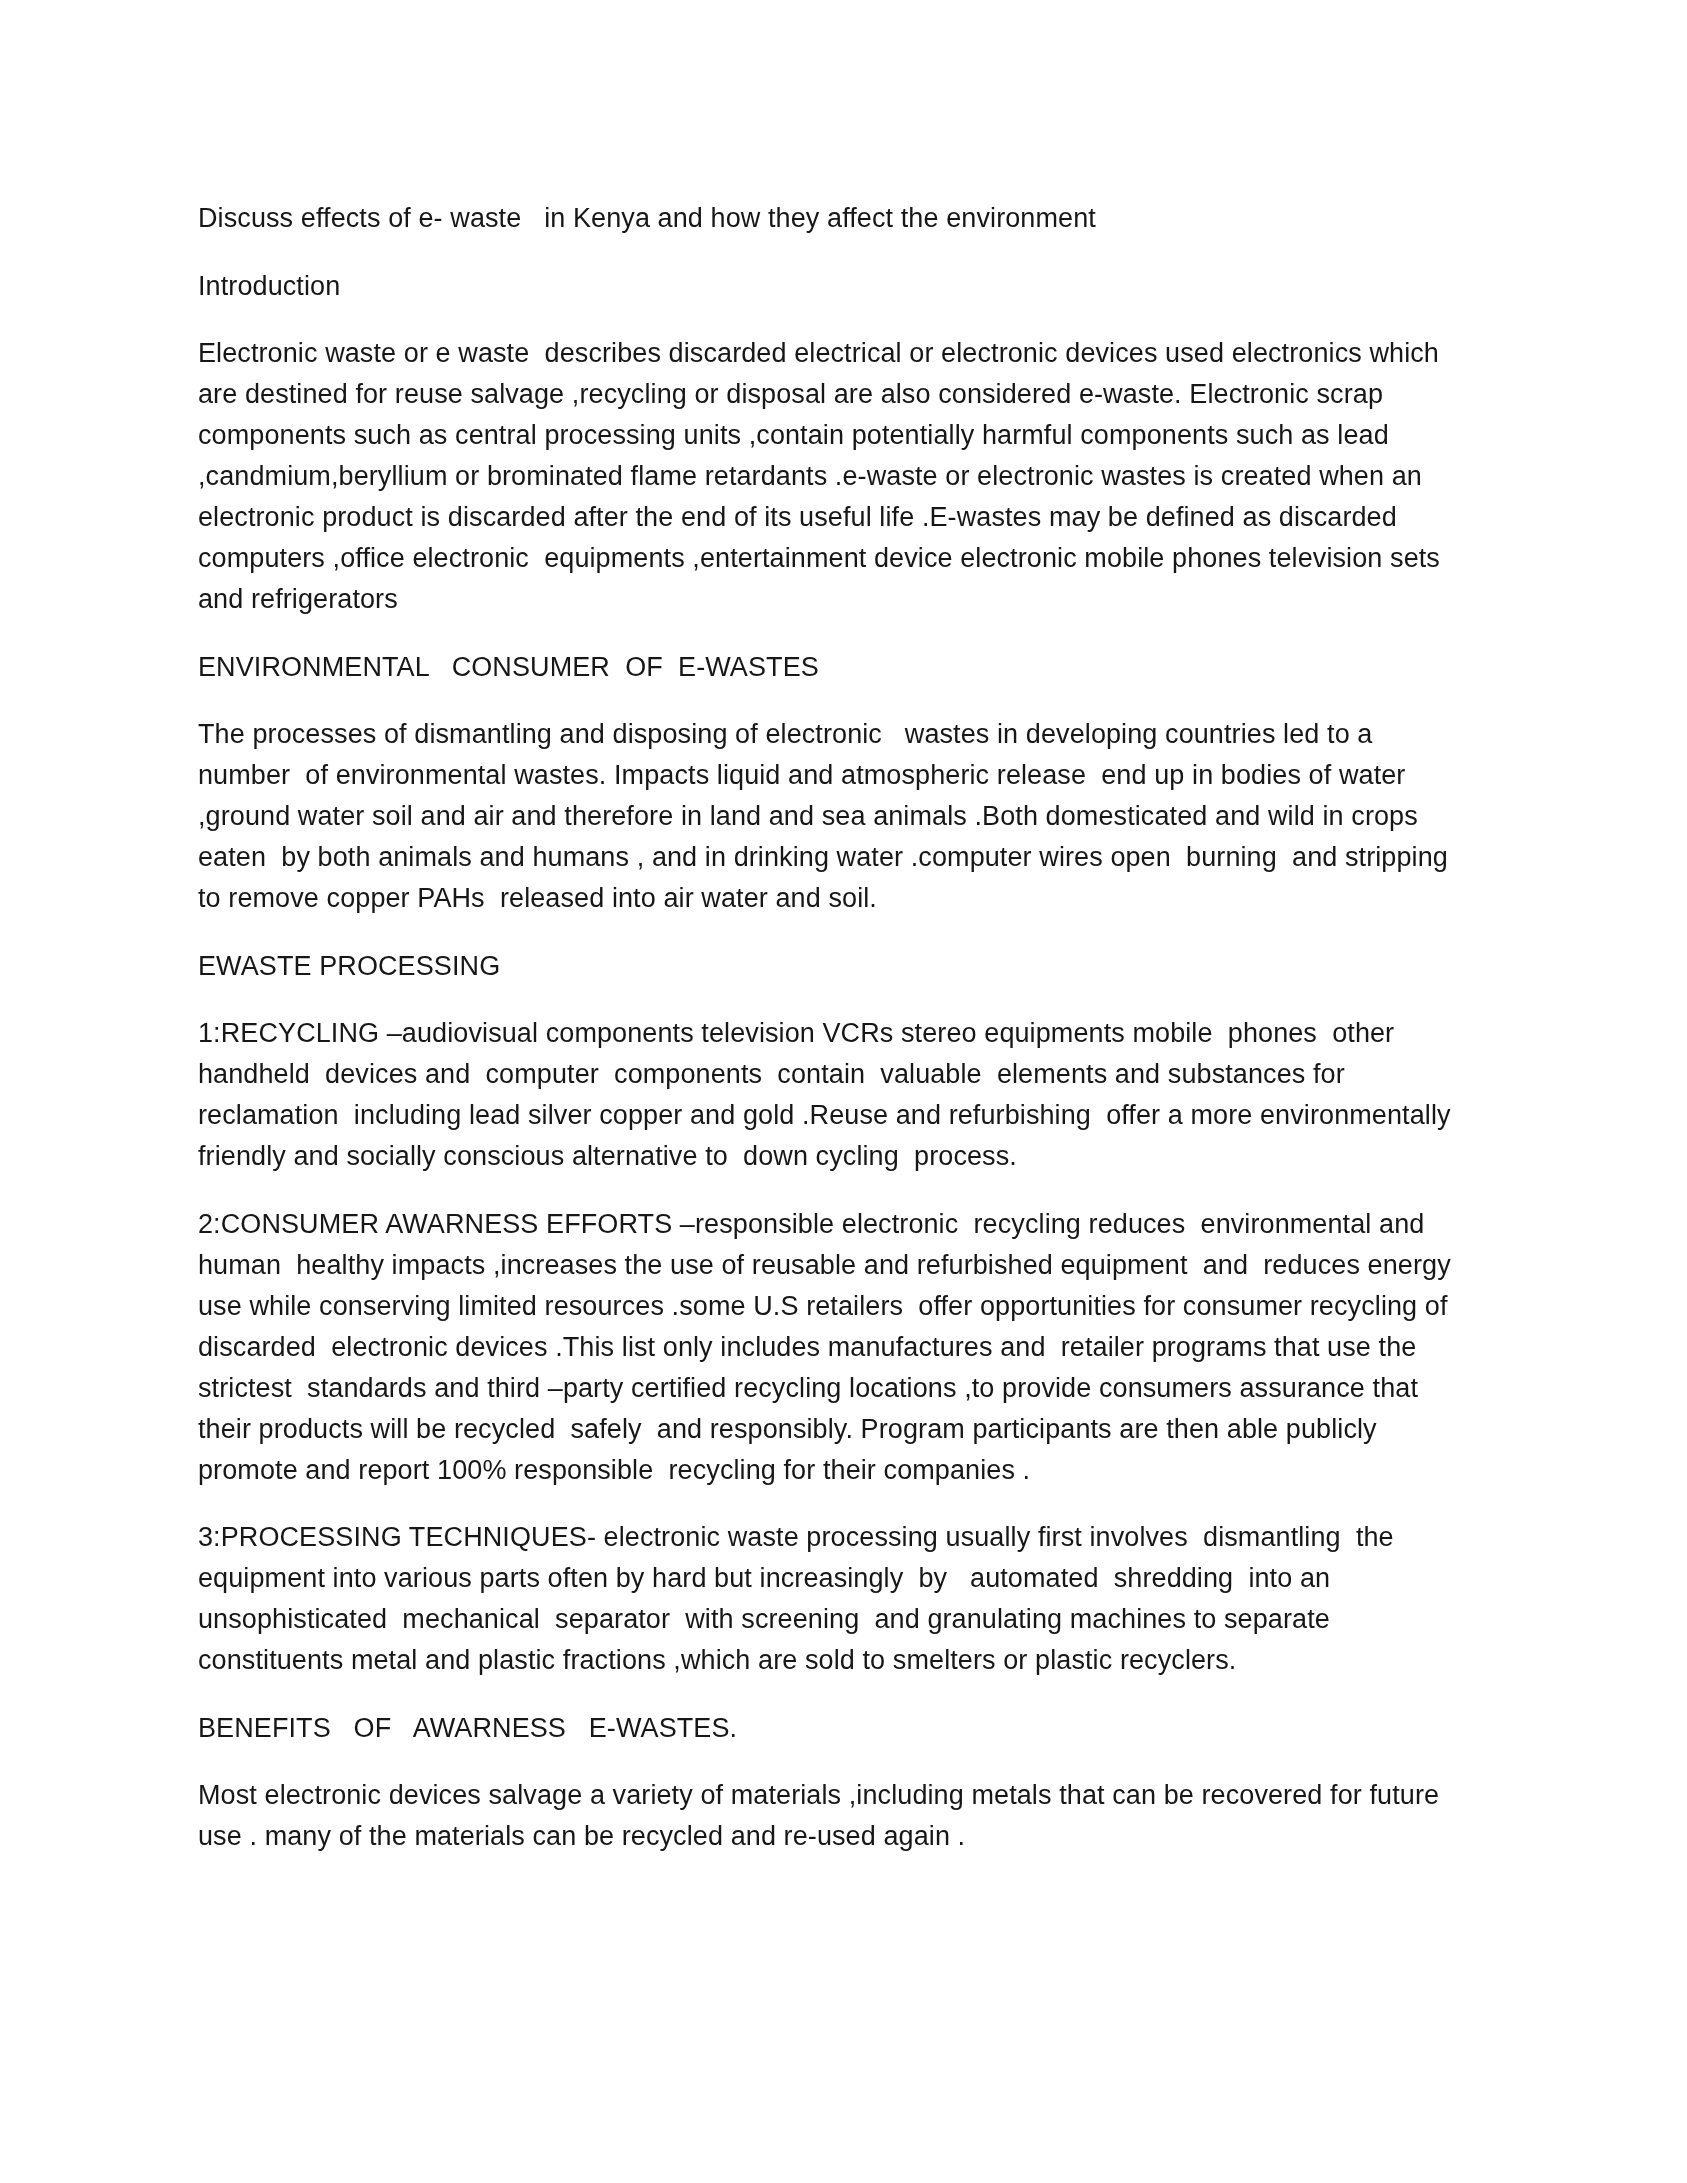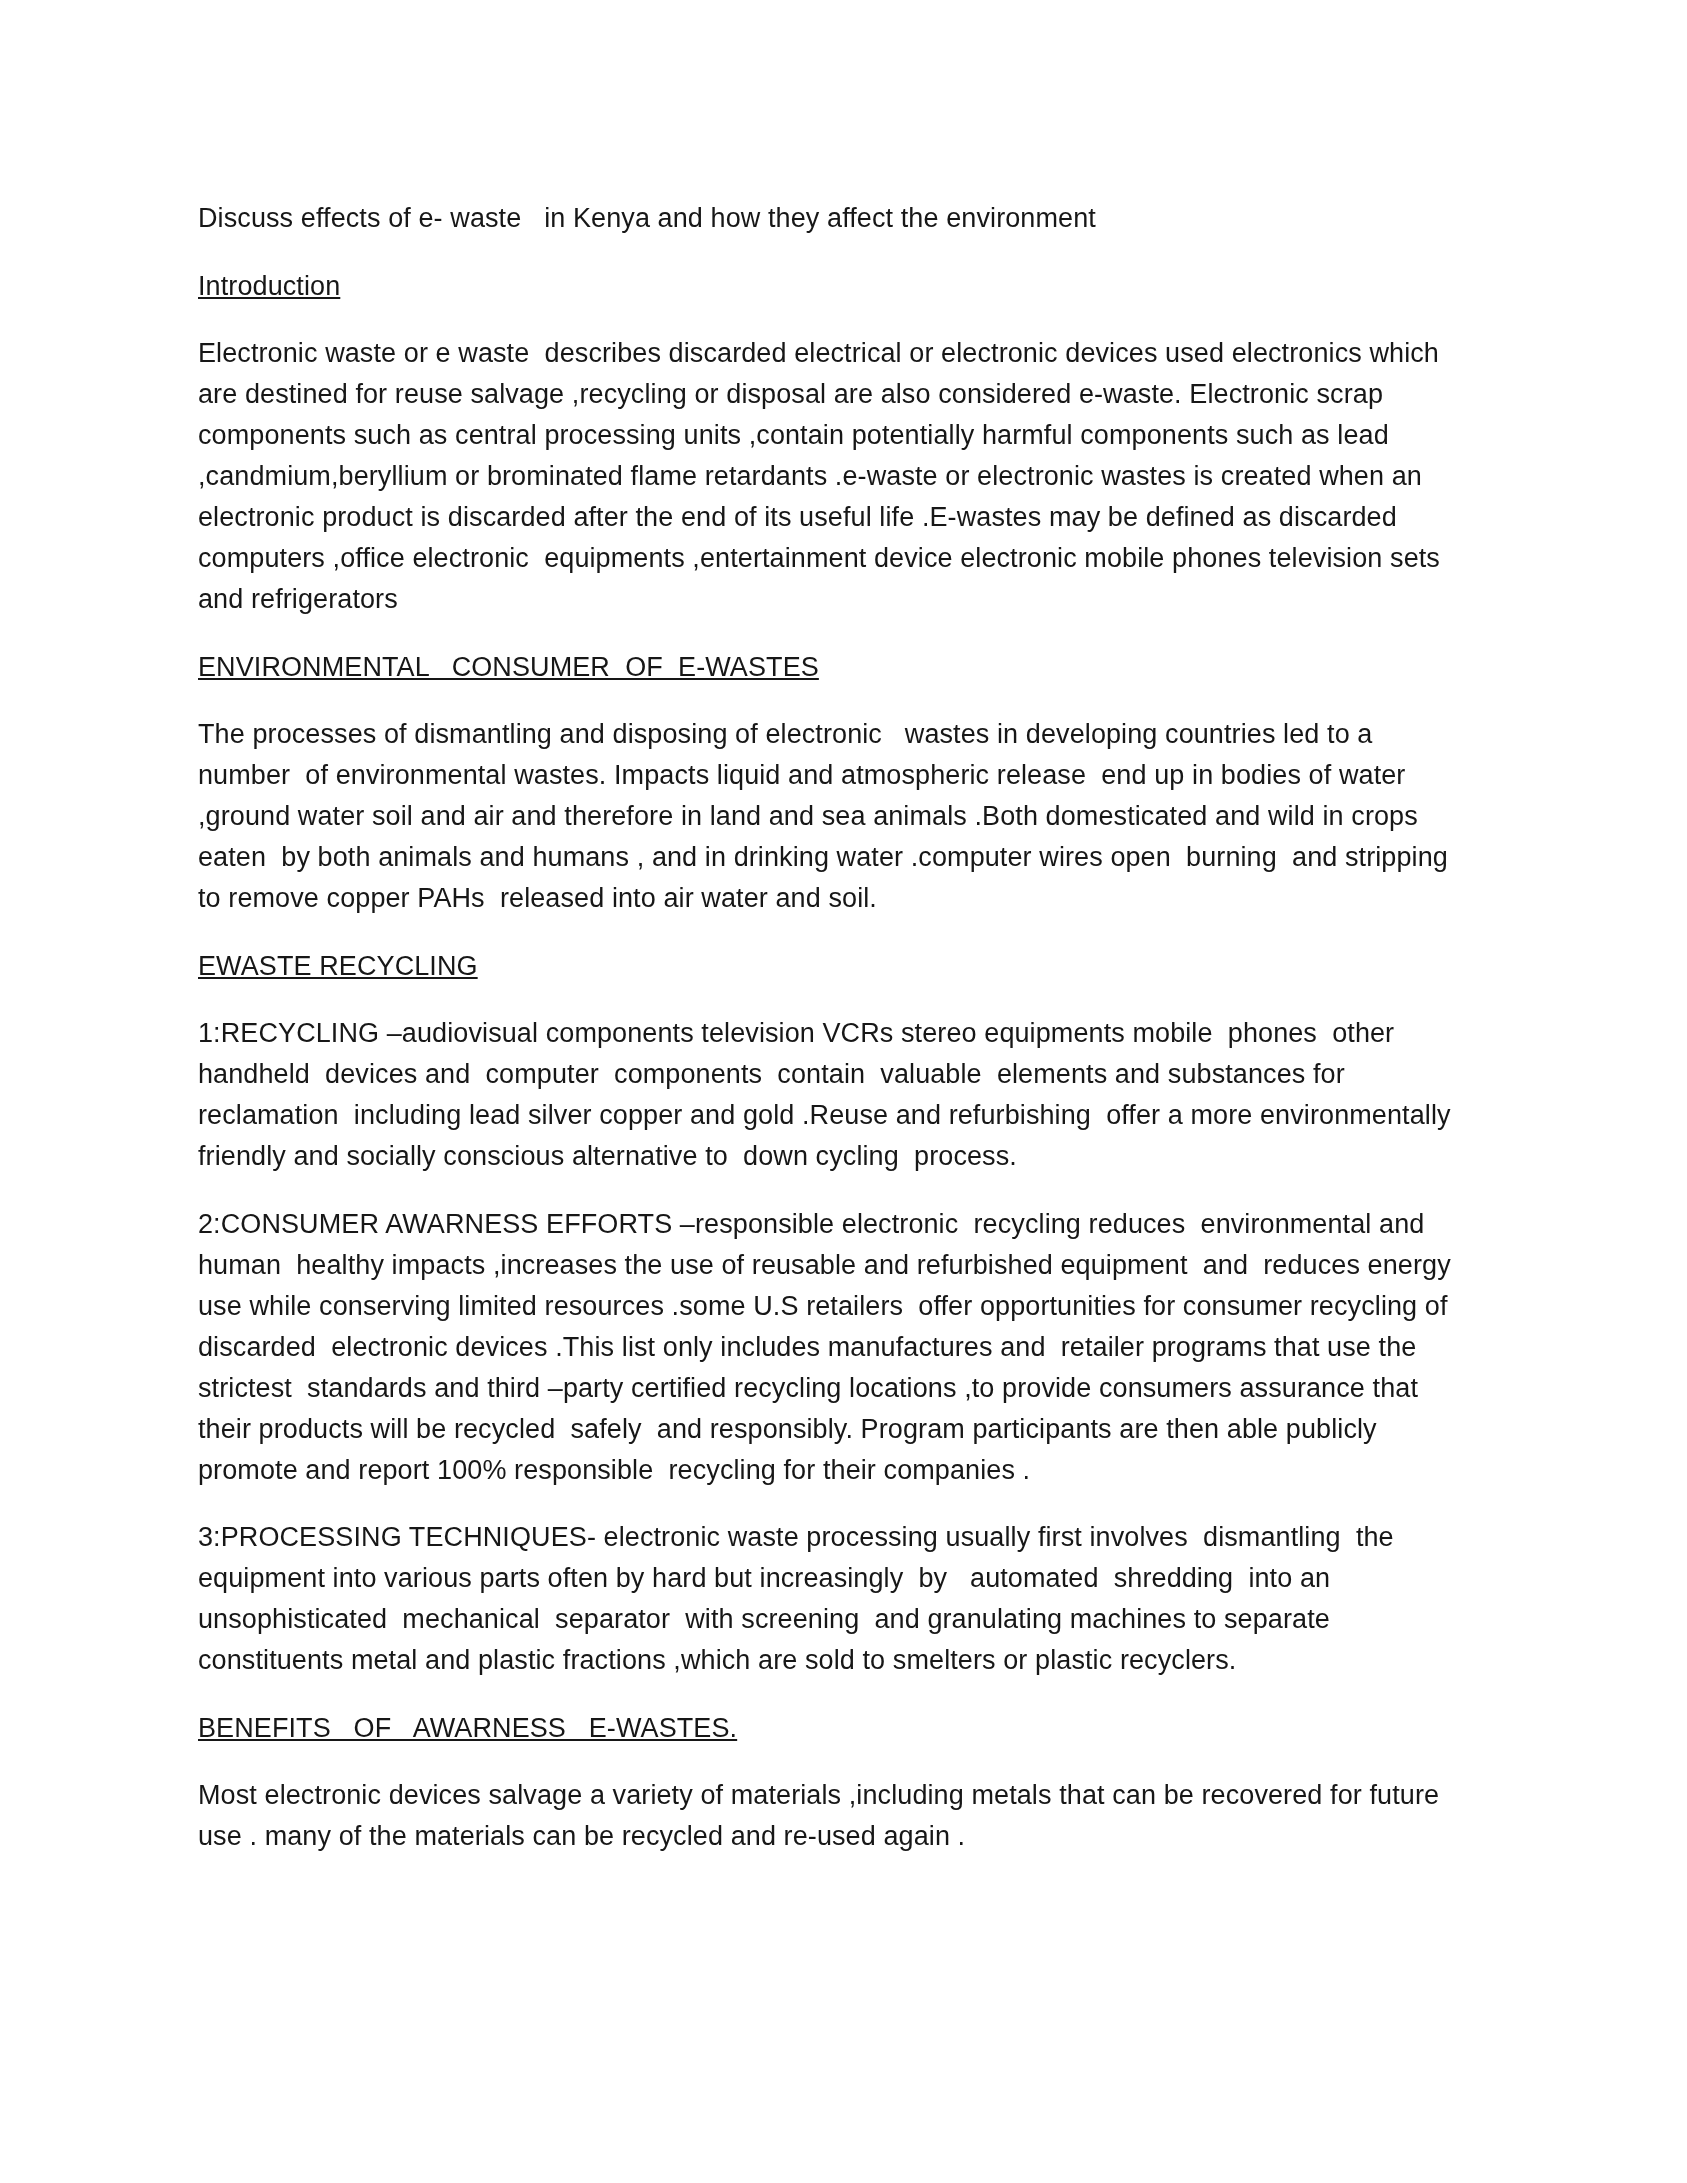--- a/index.html
+++ b/index.html
@@ -26,32 +26,31 @@
     white-space: pre-wrap;
     word-wrap: break-word;
     font-weight: 400;
     letter-spacing: 0.1px;
   }
   .doc-heading {
     margin: 0 0 26.5px 0;
     white-space: pre-wrap;
     font-weight: 400;
     letter-spacing: 0.1px;
-    text-decoration: underline;
   }
 </style>
 </head>
 <body>
 
 <div class="doc-page">
   <p class="doc-block">Discuss effects of e- waste   in Kenya and how they affect the environment</p>
   <p class="doc-heading">Introduction</p>
   <p class="doc-block">Electronic waste or e waste  describes discarded electrical or electronic devices used electronics which are destined for reuse salvage ,recycling or disposal are also considered e-waste. Electronic scrap components such as central processing units ,contain potentially harmful components such as lead ,candmium,beryllium or brominated flame retardants .e-waste or electronic wastes is created when an electronic product is discarded after the end of its useful life .E-wastes may be defined as discarded computers ,office electronic  equipments ,entertainment device electronic mobile phones television sets and refrigerators</p>
   <p class="doc-heading">ENVIRONMENTAL   CONSUMER  OF  E-WASTES</p>
   <p class="doc-block">The processes of dismantling and disposing of electronic   wastes in developing countries led to a number  of environmental wastes. Impacts liquid and atmospheric release  end up in bodies of water ,ground water soil and air and therefore in land and sea animals .Both domesticated and wild in crops eaten  by both animals and humans , and in drinking water .computer wires open  burning  and stripping to remove copper PAHs  released into air water and soil.</p>
-  <p class="doc-heading">EWASTE RECYCLING</p>
+  <p class="doc-heading">EWASTE PROCESSING</p>
   <p class="doc-block">1:RECYCLING –audiovisual components television VCRs stereo equipments mobile  phones  other handheld  devices and  computer  components  contain  valuable  elements and substances for reclamation  including lead silver copper and gold .Reuse and refurbishing  offer a more environmentally friendly and socially conscious alternative to  down cycling  process.</p>
   <p class="doc-block">2:CONSUMER AWARNESS EFFORTS –responsible electronic  recycling reduces  environmental and human  healthy impacts ,increases the use of reusable and refurbished equipment  and  reduces energy use while conserving limited resources .some U.S retailers  offer opportunities for consumer recycling of discarded  electronic devices .This list only includes manufactures and  retailer programs that use the strictest  standards and third –party certified recycling locations ,to provide consumers assurance that their products will be recycled  safely  and responsibly. Program participants are then able publicly promote and report 100% responsible  recycling for their companies .</p>
   <p class="doc-block">3:PROCESSING TECHNIQUES- electronic waste processing usually first involves  dismantling  the equipment into various parts often by hard but increasingly  by   automated  shredding  into an unsophisticated  mechanical  separator  with screening  and granulating machines to separate constituents metal and plastic fractions ,which are sold to smelters or plastic recyclers.</p>
   <p class="doc-heading">BENEFITS   OF   AWARNESS   E-WASTES.</p>
   <p class="doc-block">Most electronic devices salvage a variety of materials ,including metals that can be recovered for future use . many of the materials can be recycled and re-used again .</p>
 </div>
 
 
 </body></html>

